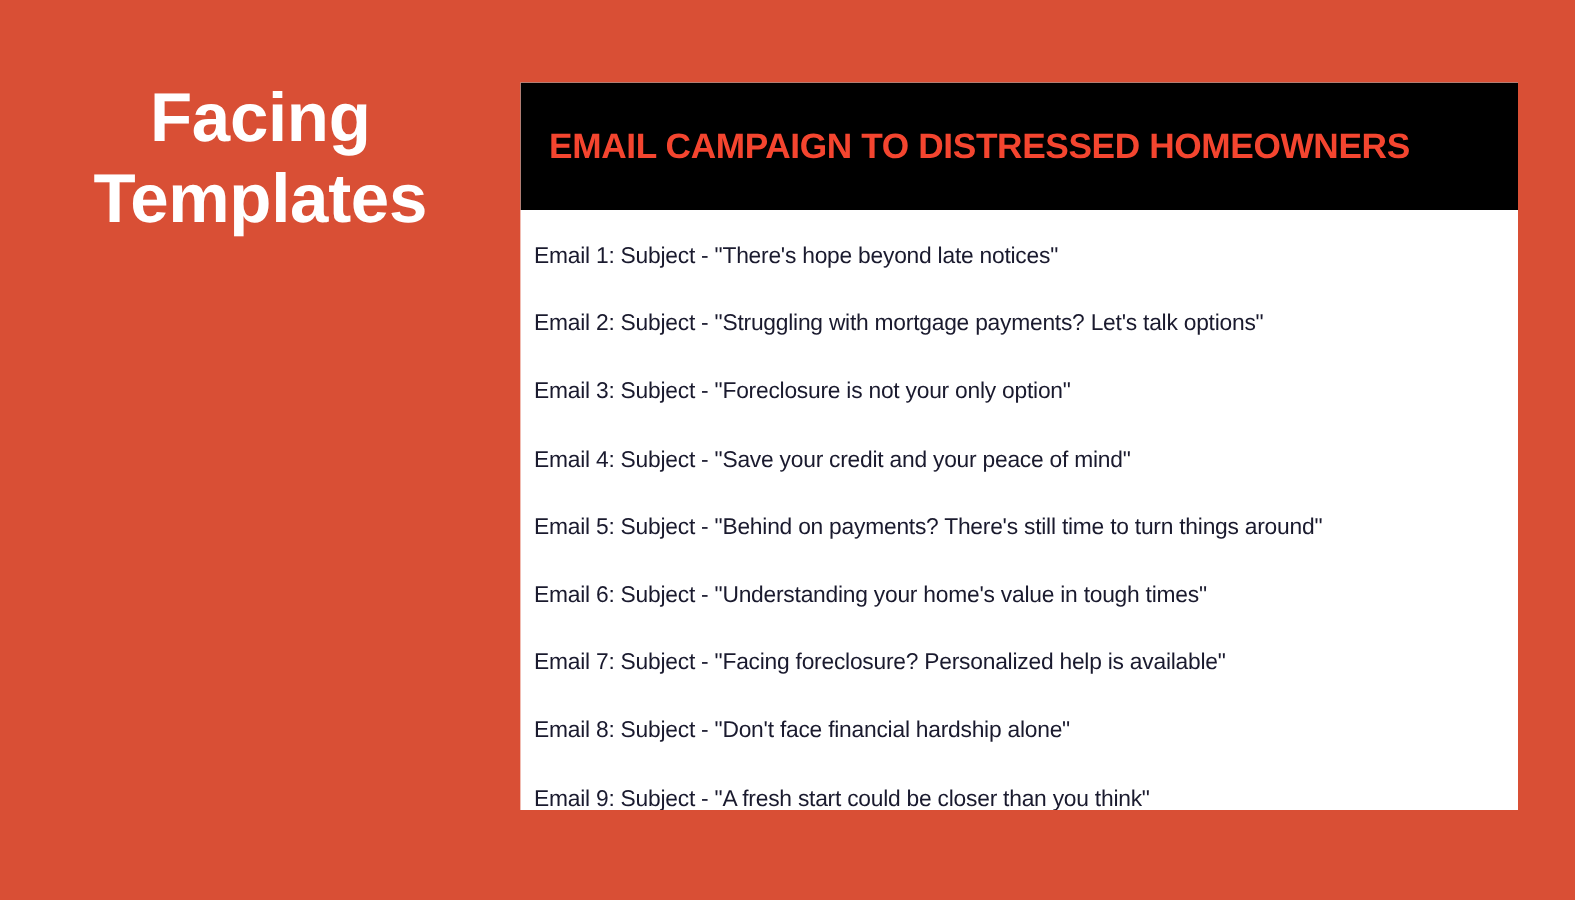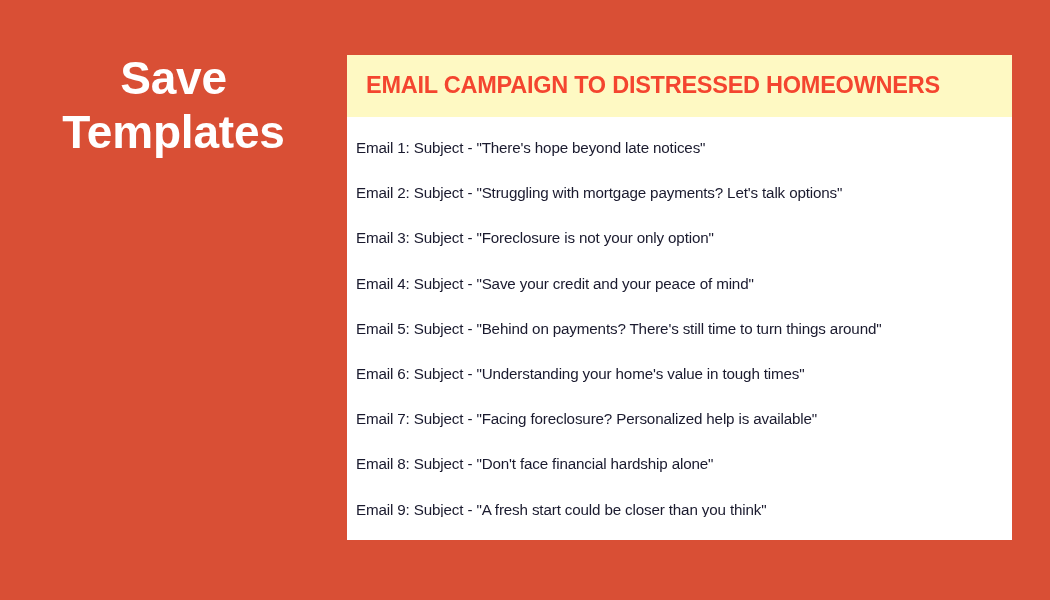--- a/index.html
+++ b/index.html
@@ -50,22 +50,22 @@
   #card {
     position: absolute;
     left: 347px;
     top: 55px;
     width: 665px;
     height: 485px;
     overflow: hidden;
     background: #ffffff;
   }
   #card-header {
-    height: 62px;
-    background: #fef9c3;
+    height: 85px;
+    background: #000000;
     display: flex;
     align-items: center;
     box-sizing: border-box;
     padding: 0 16px 0 19px;
   }
   #card-header-title {
     color: #f4452f;
     font-family: "Liberation Sans", sans-serif;
     font-weight: bold;
     font-size: 23.5px;
@@ -94,21 +94,21 @@
   .email-line:last-child {
     margin-bottom: 0;
   }
 </style>
 </head>
 <body>
 
 <div id="slide">
 
   <div id="left-panel">
-    <div id="left-title">Save
+    <div id="left-title">Facing
 Templates</div>
   </div>
 
   <div id="card">
 
     <div id="card-header">
       <div id="card-header-title">EMAIL CAMPAIGN TO DISTRESSED HOMEOWNERS</div>
     </div>
 
     <div id="card-body">

